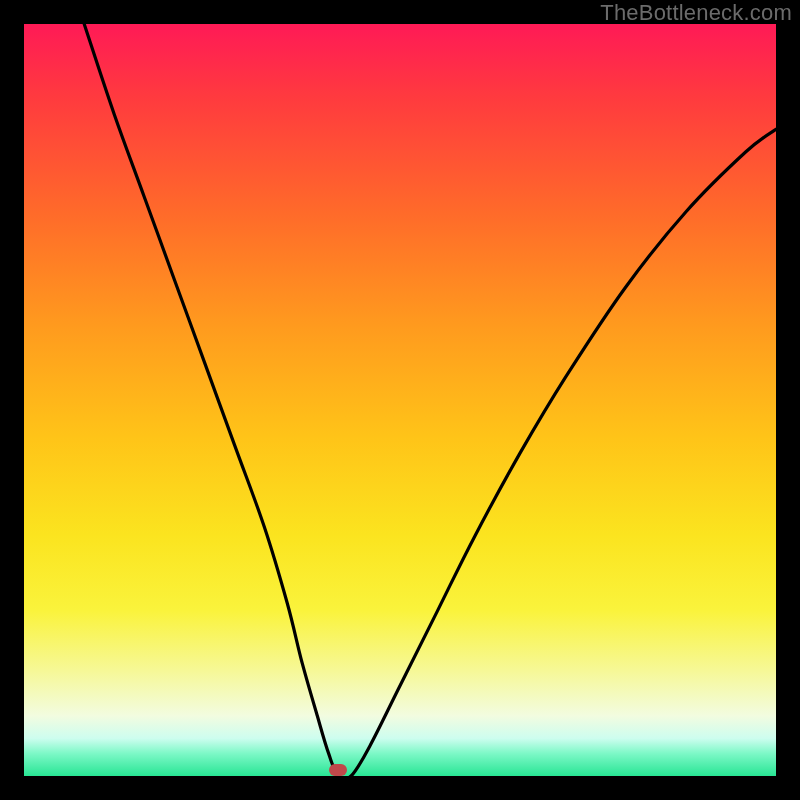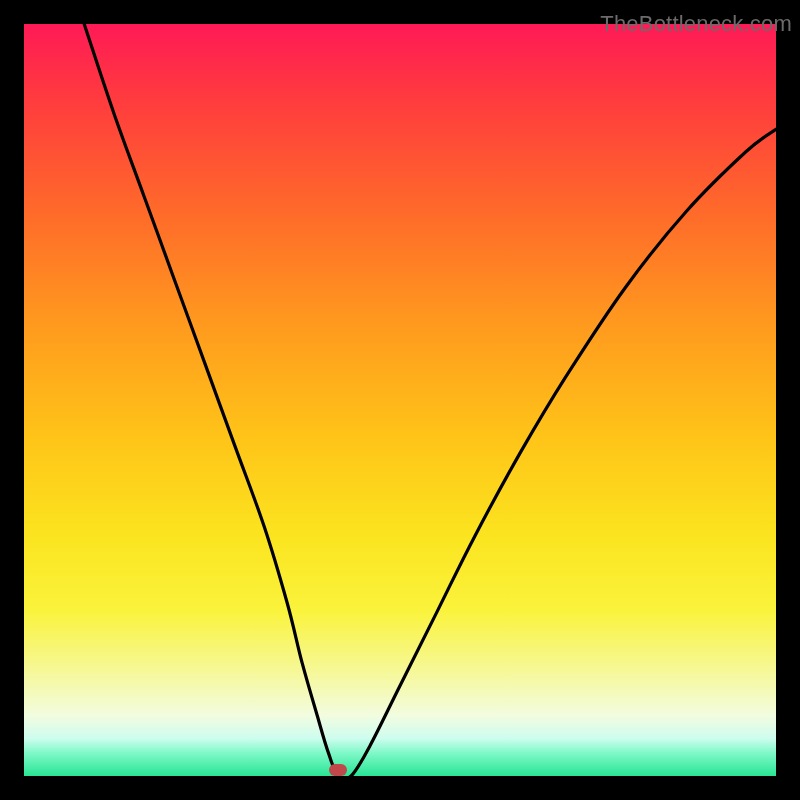--- a/index.html
+++ b/index.html
@@ -55,21 +55,21 @@
   .marker {
     position: absolute;
     width: 18px;
     height: 12px;
     border-radius: 6px;
     background: #c0484a;
     transform: translate(-50%, -50%);
   }
   .watermark {
     position: absolute;
-    top: 11px;
+    top: 0;
     right: 8px;
     color: #6b6b6b;
     font-size: 22px;
     letter-spacing: 0.2px;
     font-weight: 500;
   }
 </style>
 </head>
 <body>
 

